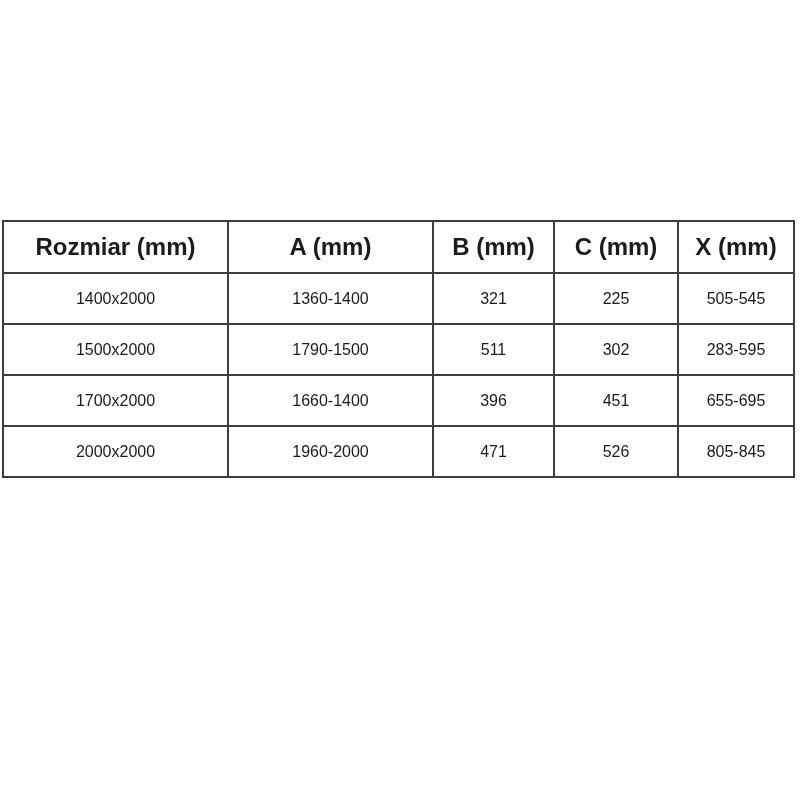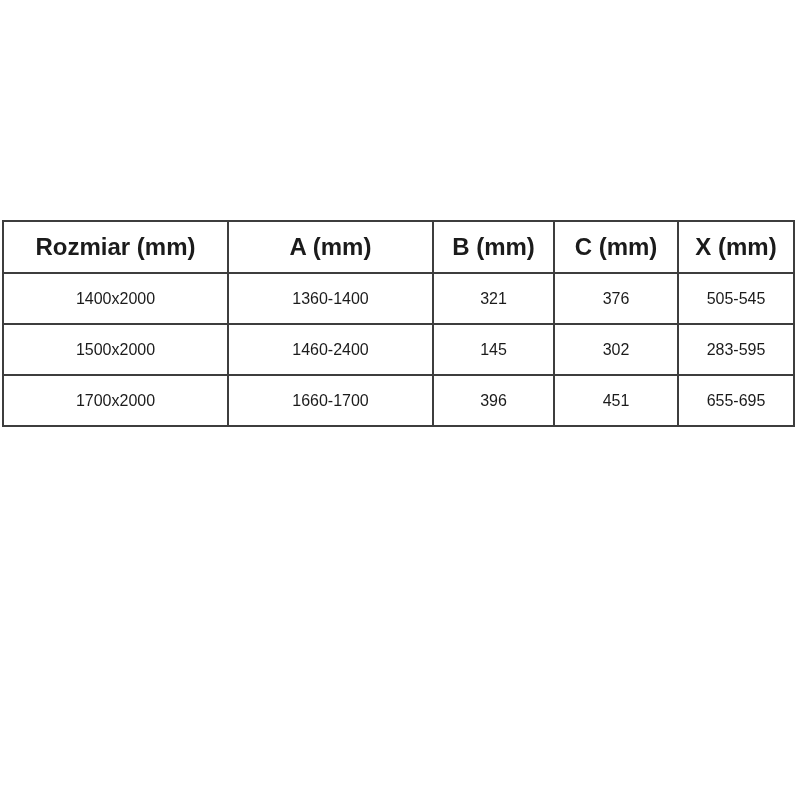--- a/index.html
+++ b/index.html
@@ -65,32 +65,39 @@
           <th>B (mm)</th>
           <th>C (mm)</th>
           <th>X (mm)</th>
         </tr>
     </thead>
     <tbody>
         <tr>
           <td>1400x2000</td>
           <td>1360-1400</td>
           <td>321</td>
-          <td>376</td>
+          <td>225</td>
           <td>505-545</td>
         </tr>
         <tr>
           <td>1500x2000</td>
-          <td>1460-2400</td>
-          <td>145</td>
+          <td>1790-1500</td>
+          <td>511</td>
           <td>302</td>
           <td>283-595</td>
         </tr>
         <tr>
           <td>1700x2000</td>
-          <td>1660-1700</td>
+          <td>1660-1400</td>
           <td>396</td>
           <td>451</td>
           <td>655-695</td>
+        </tr>
+        <tr>
+          <td>2000x2000</td>
+          <td>1960-2000</td>
+          <td>471</td>
+          <td>526</td>
+          <td>805-845</td>
         </tr>
       </tbody>
   </table>
 </div>
 
 </body></html>

